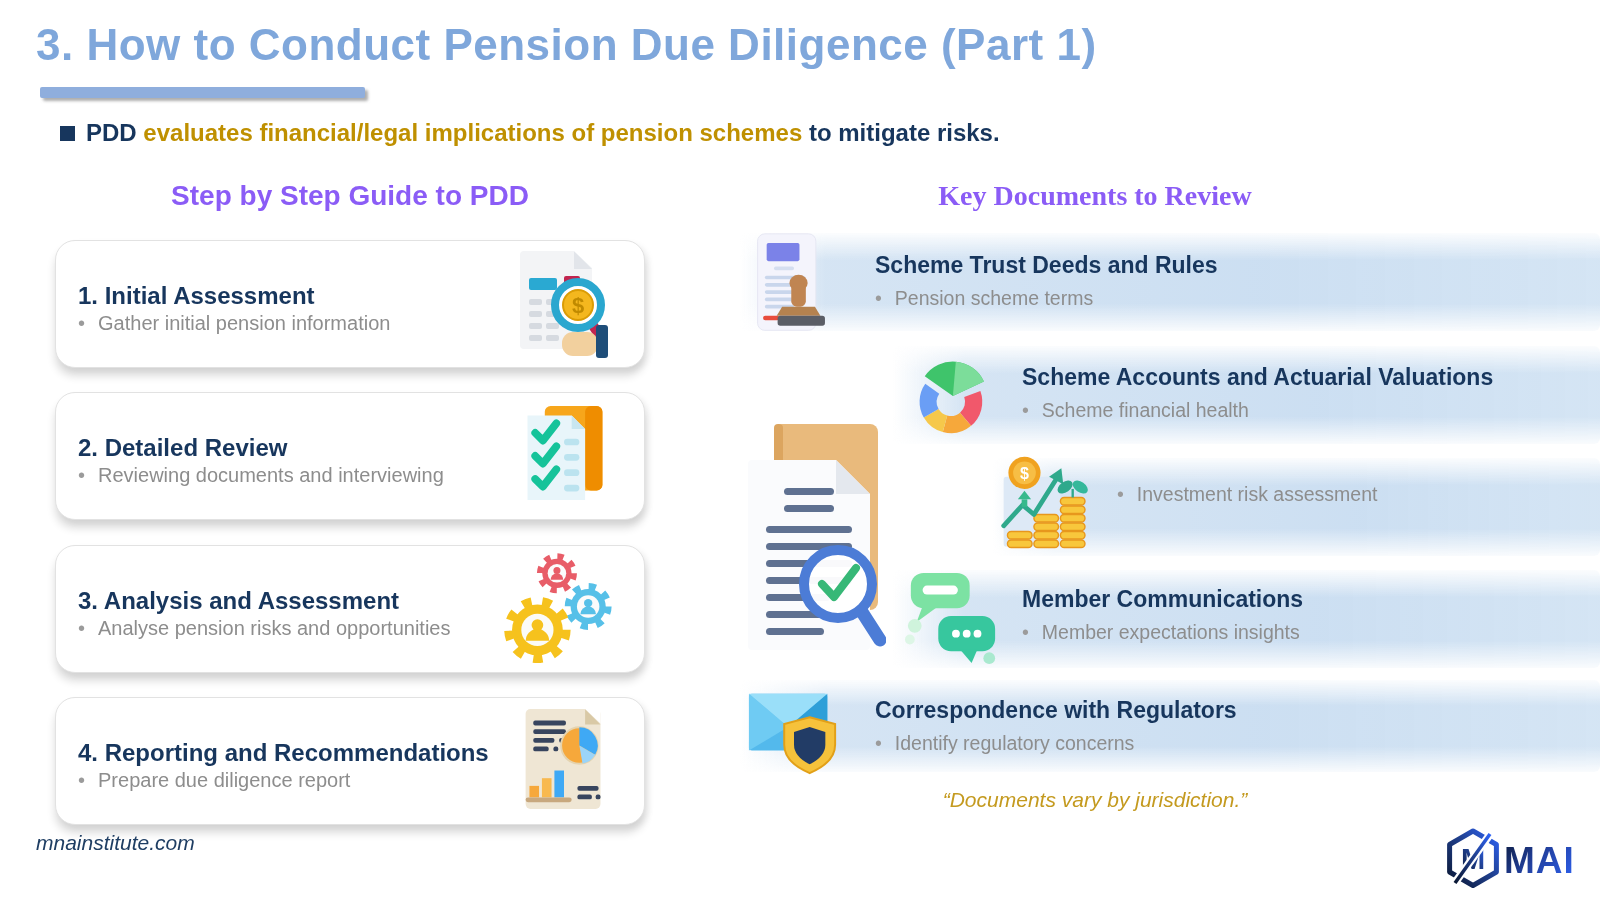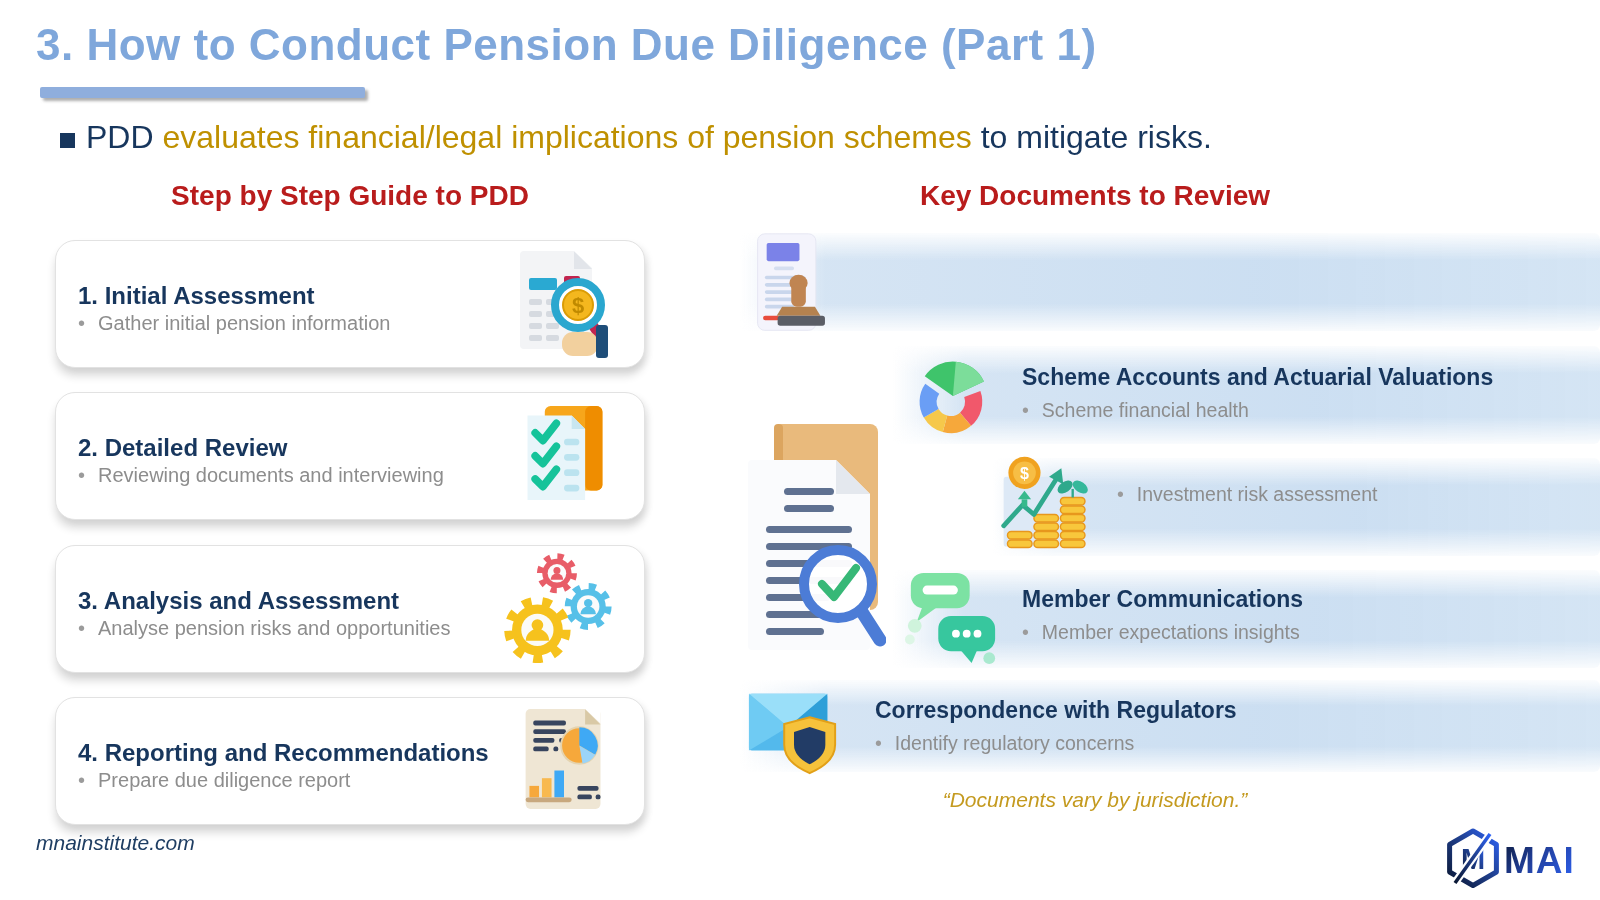--- a/index.html
+++ b/index.html
@@ -3,28 +3,28 @@
 <meta charset="utf-8">
 <style>
   html,body{margin:0;padding:0;background:#ffffff;}
   .slide{position:relative;width:1600px;height:900px;background:#ffffff;overflow:hidden;
          font-family:"Liberation Sans","DejaVu Sans",sans-serif;}
 
   
   .title{position:absolute;left:36px;top:20px;font-size:44px;font-weight:700;color:#7FA7DB;letter-spacing:0.5px;text-align:center;}
   .title-underline{position:absolute;left:40px;top:87px;width:325px;height:11px;background:#8FAEDD;border-radius:2px;
                    box-shadow:3px 3px 3px rgba(110,110,110,0.55);}
-  .intro{position:absolute;left:60px;top:119px;font-size:32px;font-weight:400;color:#17365D;}
+  .intro{position:absolute;left:60px;top:119px;font-size:24px;font-weight:700;color:#17365D;}
   .intro-square{display:inline-block;width:15px;height:15px;background:#17365D;margin-right:11px;}
   .intro .hl{color:#BF9000;}
 
   
-  .col-heading{position:absolute;font-size:28px;font-weight:700;color:#b91c1c;text-align:center;}
+  .col-heading{position:absolute;font-size:28px;font-weight:700;color:#8b5cf6;text-align:center;}
   .left-heading{left:55px;width:590px;top:180px;}
-  .right-heading{left:820px;width:550px;top:180px;}
+  .right-heading{left:820px;width:550px;top:180px;font-family:Liberation Serif, serif;}
 
   
   .card{position:absolute;left:55px;width:590px;height:128px;background:#ffffff;
         border:1px solid #E2E2E2;border-radius:20px;box-sizing:border-box;
         box-shadow:0 8px 9px rgba(0,0,0,0.14),4px 3px 6px rgba(0,0,0,0.05);
         display:flex;flex-direction:column;justify-content:center;padding:8px 135px 0 22px;}
   .card-title{font-size:24px;font-weight:700;color:#17365D;}
   .card-desc{font-size:20px;color:#8D8D8D;margin-top:2px;}
   .bullet::before{content:"•";margin-right:13px;color:#9b9b9b;}
   .card-icon{position:absolute;right:32px;top:50%;transform:translateY(-50%);}
@@ -217,20 +217,24 @@
         <rect x="16" y="72" width="44" height="4" rx="2"></rect>
         <rect x="16" y="80" width="32" height="4" rx="2"></rect>
       </g>
       <rect x="14" y="92" width="18" height="5" rx="2.5" fill="#E84C3D"></rect>
       <ellipse cx="53" cy="56" rx="10" ry="9" fill="#C08552"></ellipse>
       <rect x="45" y="56" width="16" height="26" rx="6" fill="#C08552"></rect>
       <path d="M35,82 h36 l6,10 h-48 z" fill="#B5824F"></path>
       <rect x="30" y="92" width="52" height="11" rx="3" fill="#5B5E66"></rect>
     </svg>
   </span>
+  <div class="doc-text" style="left:875px;top:252px">
+    <div class="doc-title">Scheme Trust Deeds and Rules</div>
+    <div class="doc-desc bullet">Pension scheme terms</div>
+  </div>
 
   <div class="band" style="left:893px;top:346px"></div>
   <span class="doc-icon" style="left:900px;top:344px">
     <svg width="94" height="96" viewBox="0 0 96 96">
       <path d="M82.1,47.1 A32,32 0 0 1 72.6,82.5 L61.3,69.1 A14.5,14.5 0 0 0 65.6,53 Z" fill="#F1586B"></path>
       <path d="M72.6,82.5 A32,32 0 0 1 43.7,88.9 L48.2,72 A14.5,14.5 0 0 0 61.3,69.1 Z" fill="#F6A83B"></path>
       <path d="M43.7,88.9 A32,32 0 0 1 24.3,74 L39.4,65.3 A14.5,14.5 0 0 0 48.2,72 Z" fill="#F6C84B"></path>
       <path d="M24.3,74 A32,32 0 0 1 25.8,39.6 L40.1,49.7 A14.5,14.5 0 0 0 39.4,65.3 Z" fill="#6A9EF5"></path>
       <path d="M54,52 L25.3,31.9 A35,35 0 0 1 85.7,37.2 Z" fill="#3FC46B"></path>
       <path d="M54,52 L57,17.1 A35,35 0 0 1 85.7,37.2 Z" fill="#7CDD9A"></path>

